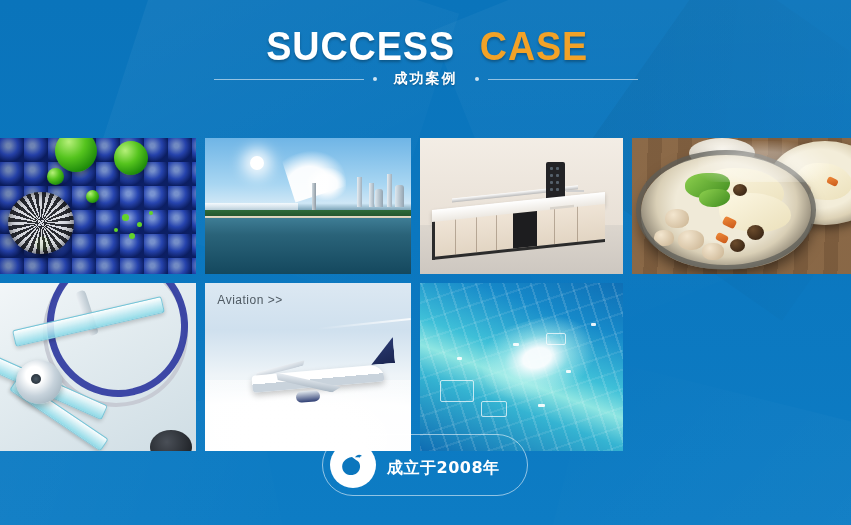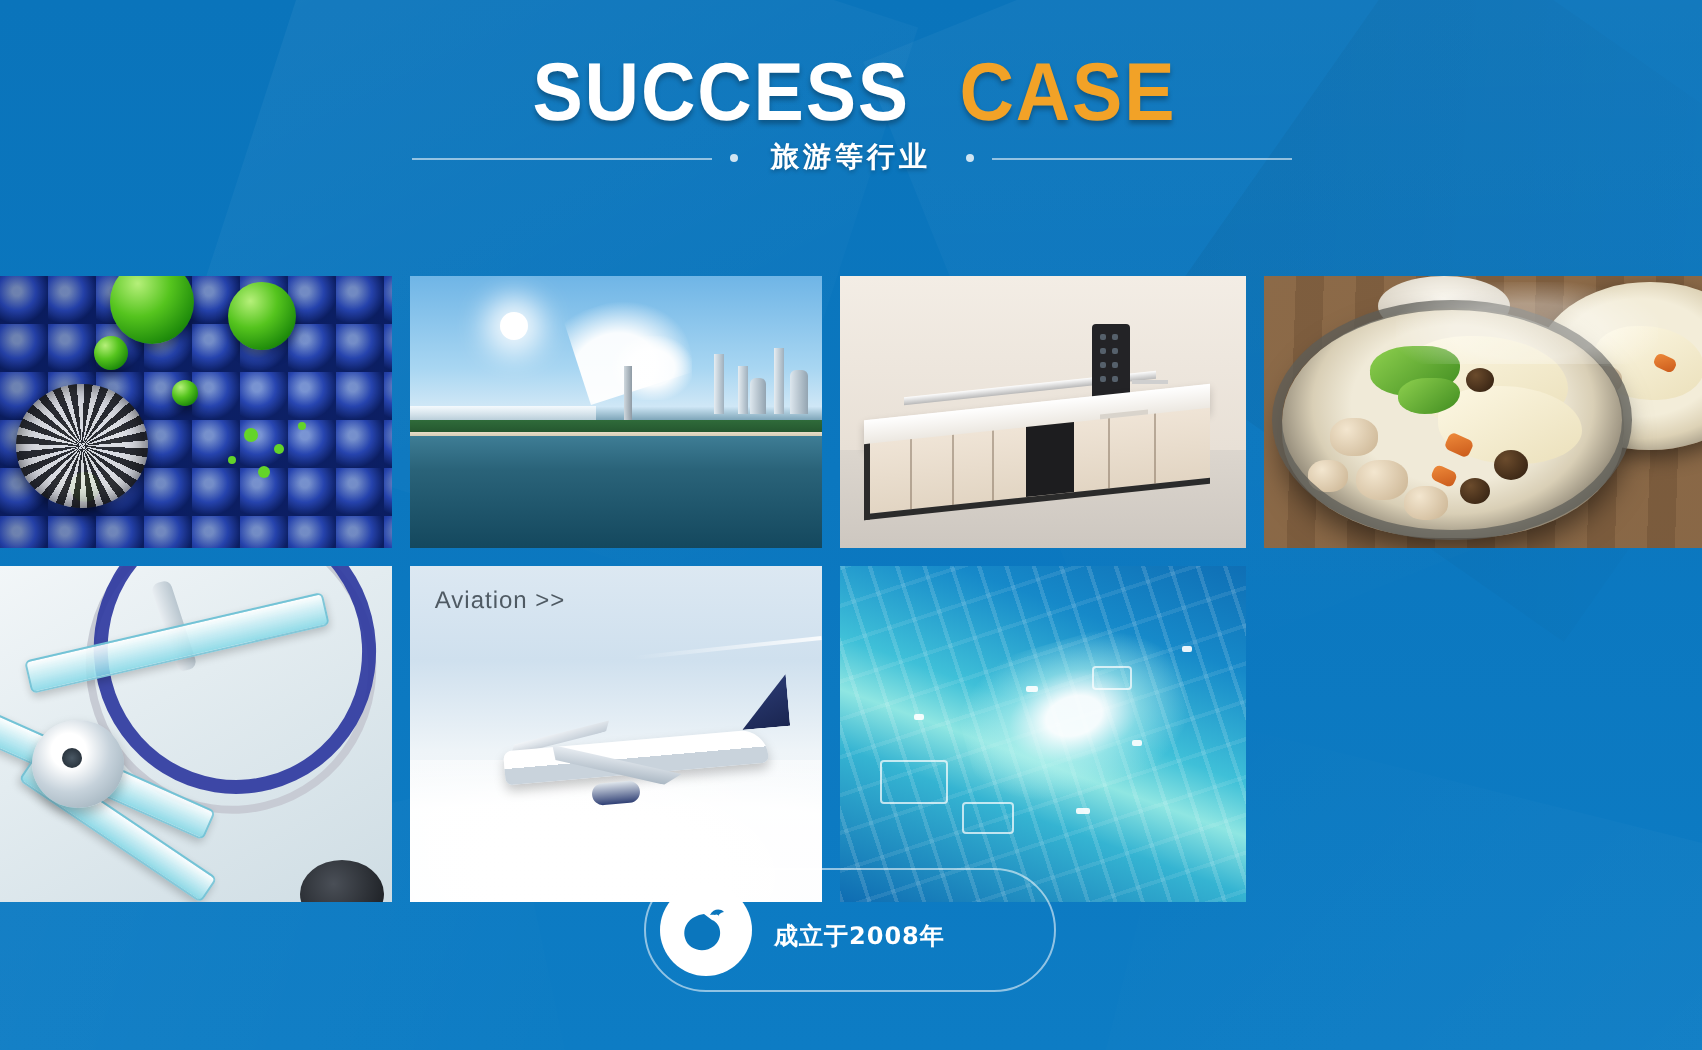--- a/index.html
+++ b/index.html
@@ -288,21 +288,21 @@
     width:46px; height:46px; border-radius:50%;
     background:#ffffff; margin-left:7px;
     position:relative; flex:none;
   }
   .logo-mark svg { position:absolute; left:8px; top:8px; }
   .logo-text { margin-left:11px; line-height:1; }
   .logo-name { font-size:23px; letter-spacing:1px;
       font-family:"DejaVu Sans","Liberation Sans",sans-serif; }
   .ln-a { color:#ffffff; font-weight:bold; }
   .ln-b { color:#bcdcf2; font-weight:normal; margin-left:3px; }
-  .logo-sub { margin-top:6px; color:#ffffff; font-size:12px; font-weight:bold;
+  .logo-sub { margin-top:6px; color:#ffffff; font-size:16px; font-weight:bold;
       letter-spacing:.5px; font-family:"DejaVu Sans","Liberation Sans",sans-serif; }
 </style>
 </head>
 <body>
 
 <div id="banner">
 
   <div class="facet f1"></div>
   <div class="facet f2"></div>
   <div class="facet f3"></div>
@@ -311,21 +311,21 @@
 
   <div id="header">
 
     <div class="title-row">
       <span class="t-white">SUCCESS</span><span class="t-orange">CASE</span>
     </div>
 
     <div class="divider">
       <div class="dline"></div>
       <div class="ddot"></div>
-      <div class="dtext">旅游等行业</div>
+      <div class="dtext">成功案例</div>
       <div class="ddot"></div>
       <div class="dline"></div>
     </div>
 
   </div>
 
   <div id="grid">
 
     <div class="cell r1 c1">
       <div class="art nano">

